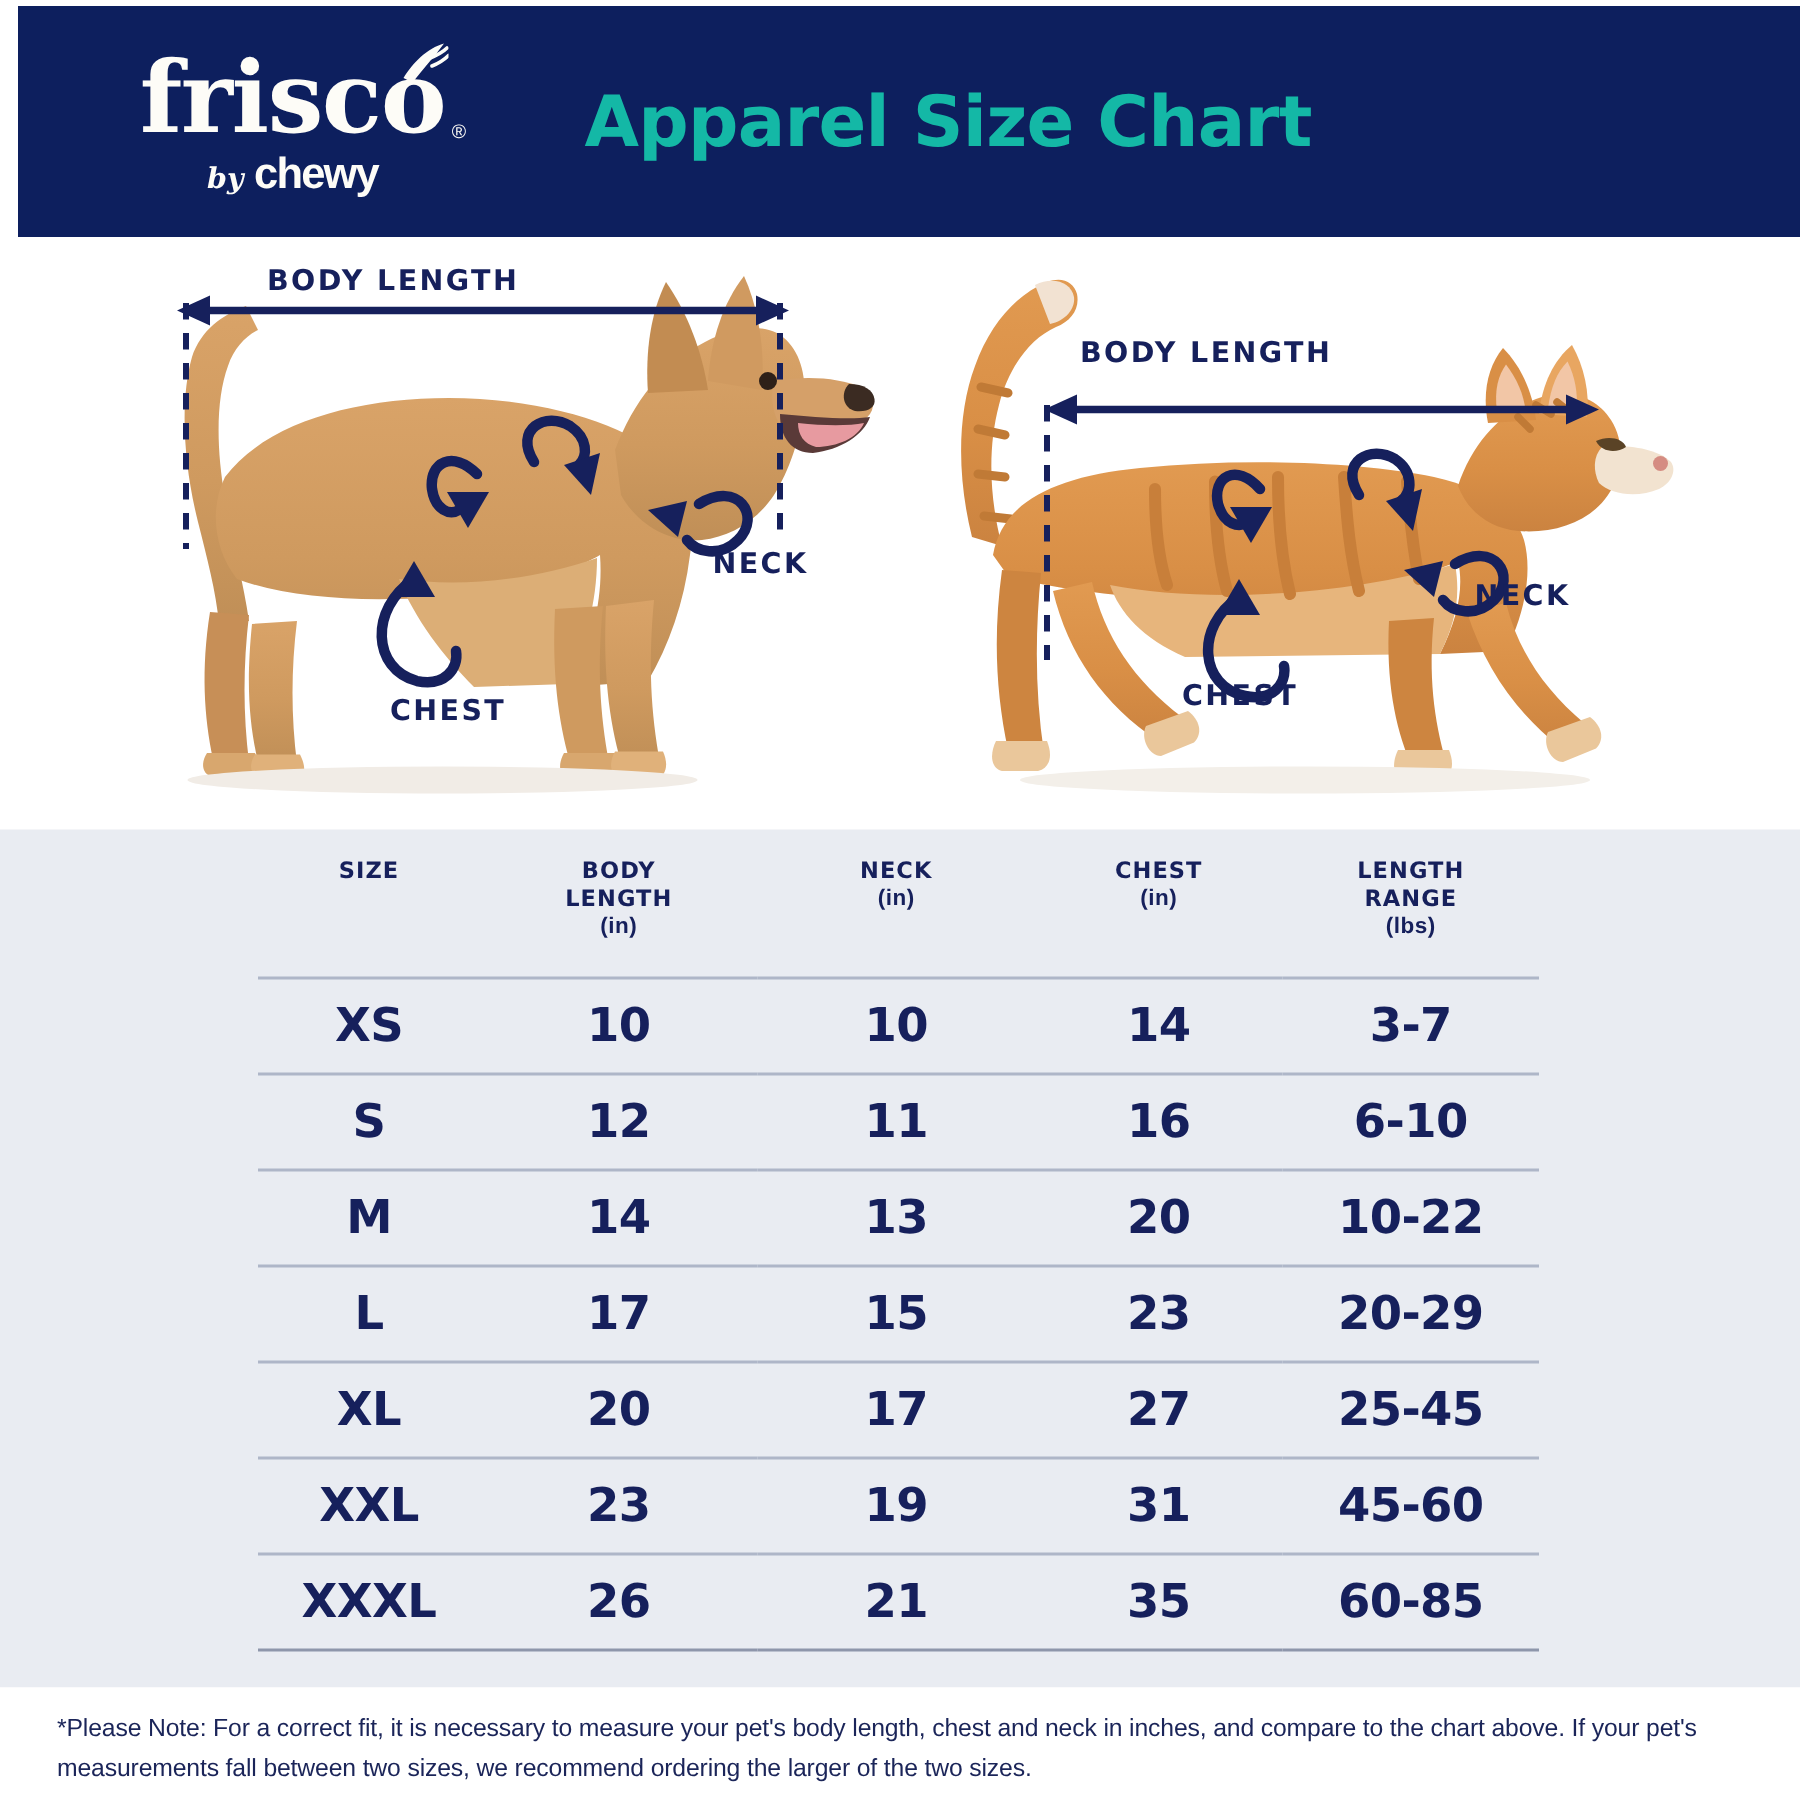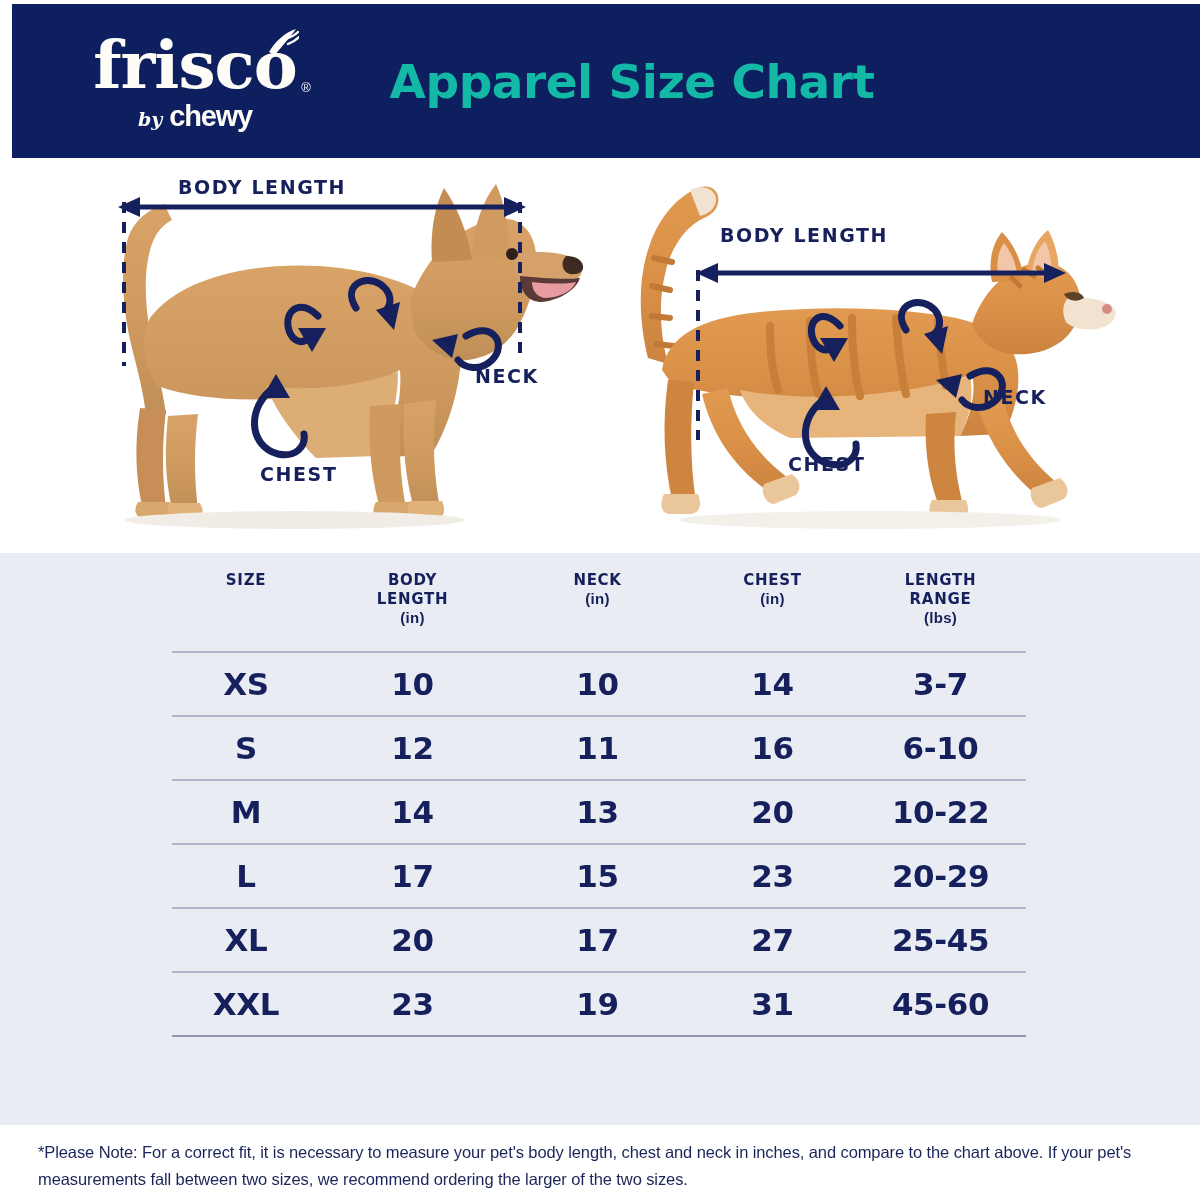--- a/index.html
+++ b/index.html
@@ -443,20 +443,27 @@
           <td>27</td>
           <td>25-45</td>
         </tr>
         <tr>
           <td>XXL</td>
           <td>23</td>
           <td>19</td>
           <td>31</td>
           <td>45-60</td>
         </tr>
+        <tr>
+          <td>XXXL</td>
+          <td>26</td>
+          <td>21</td>
+          <td>35</td>
+          <td>60-85</td>
+        </tr>
       </tbody>
     </table>
   </div>
 
   <div class="footnote">
     <p>*Please Note: For a correct fit, it is necessary to measure your pet's body length, chest and neck in inches, and compare to the chart above. If your pet's measurements fall between two sizes, we recommend ordering the larger of the two sizes.</p>
   </div>
 
 </div>
 

